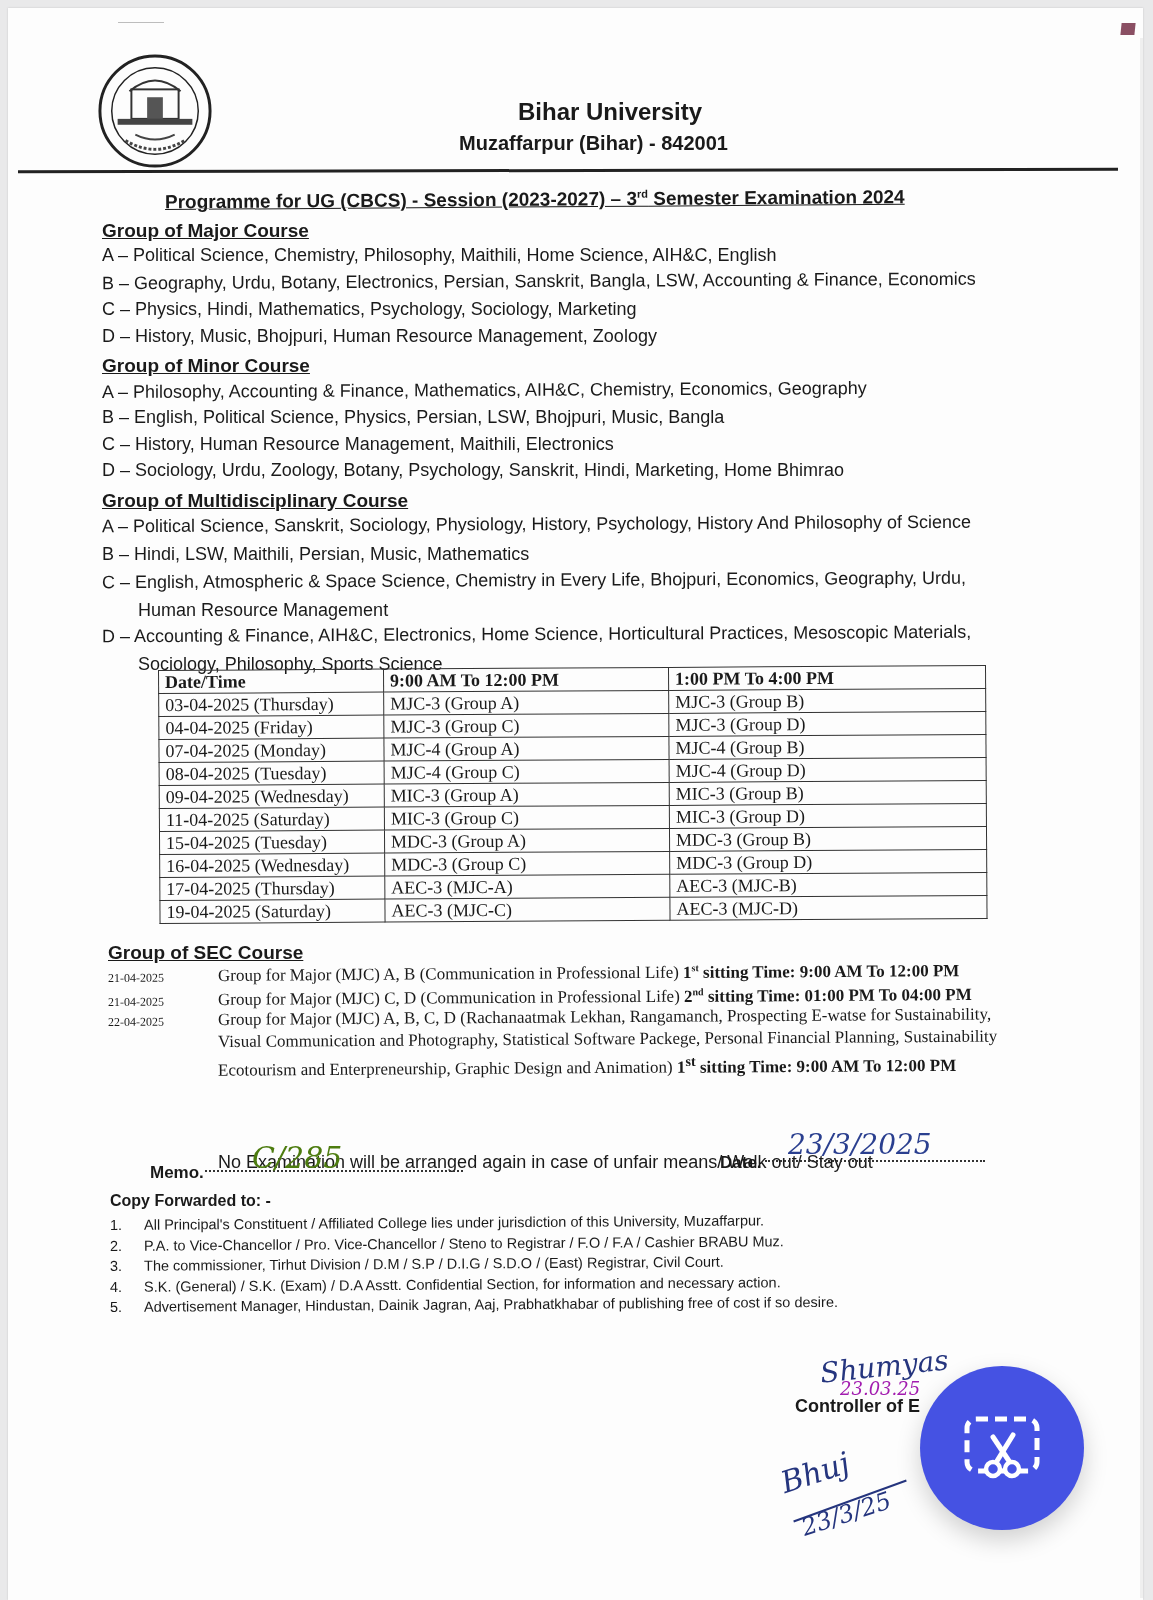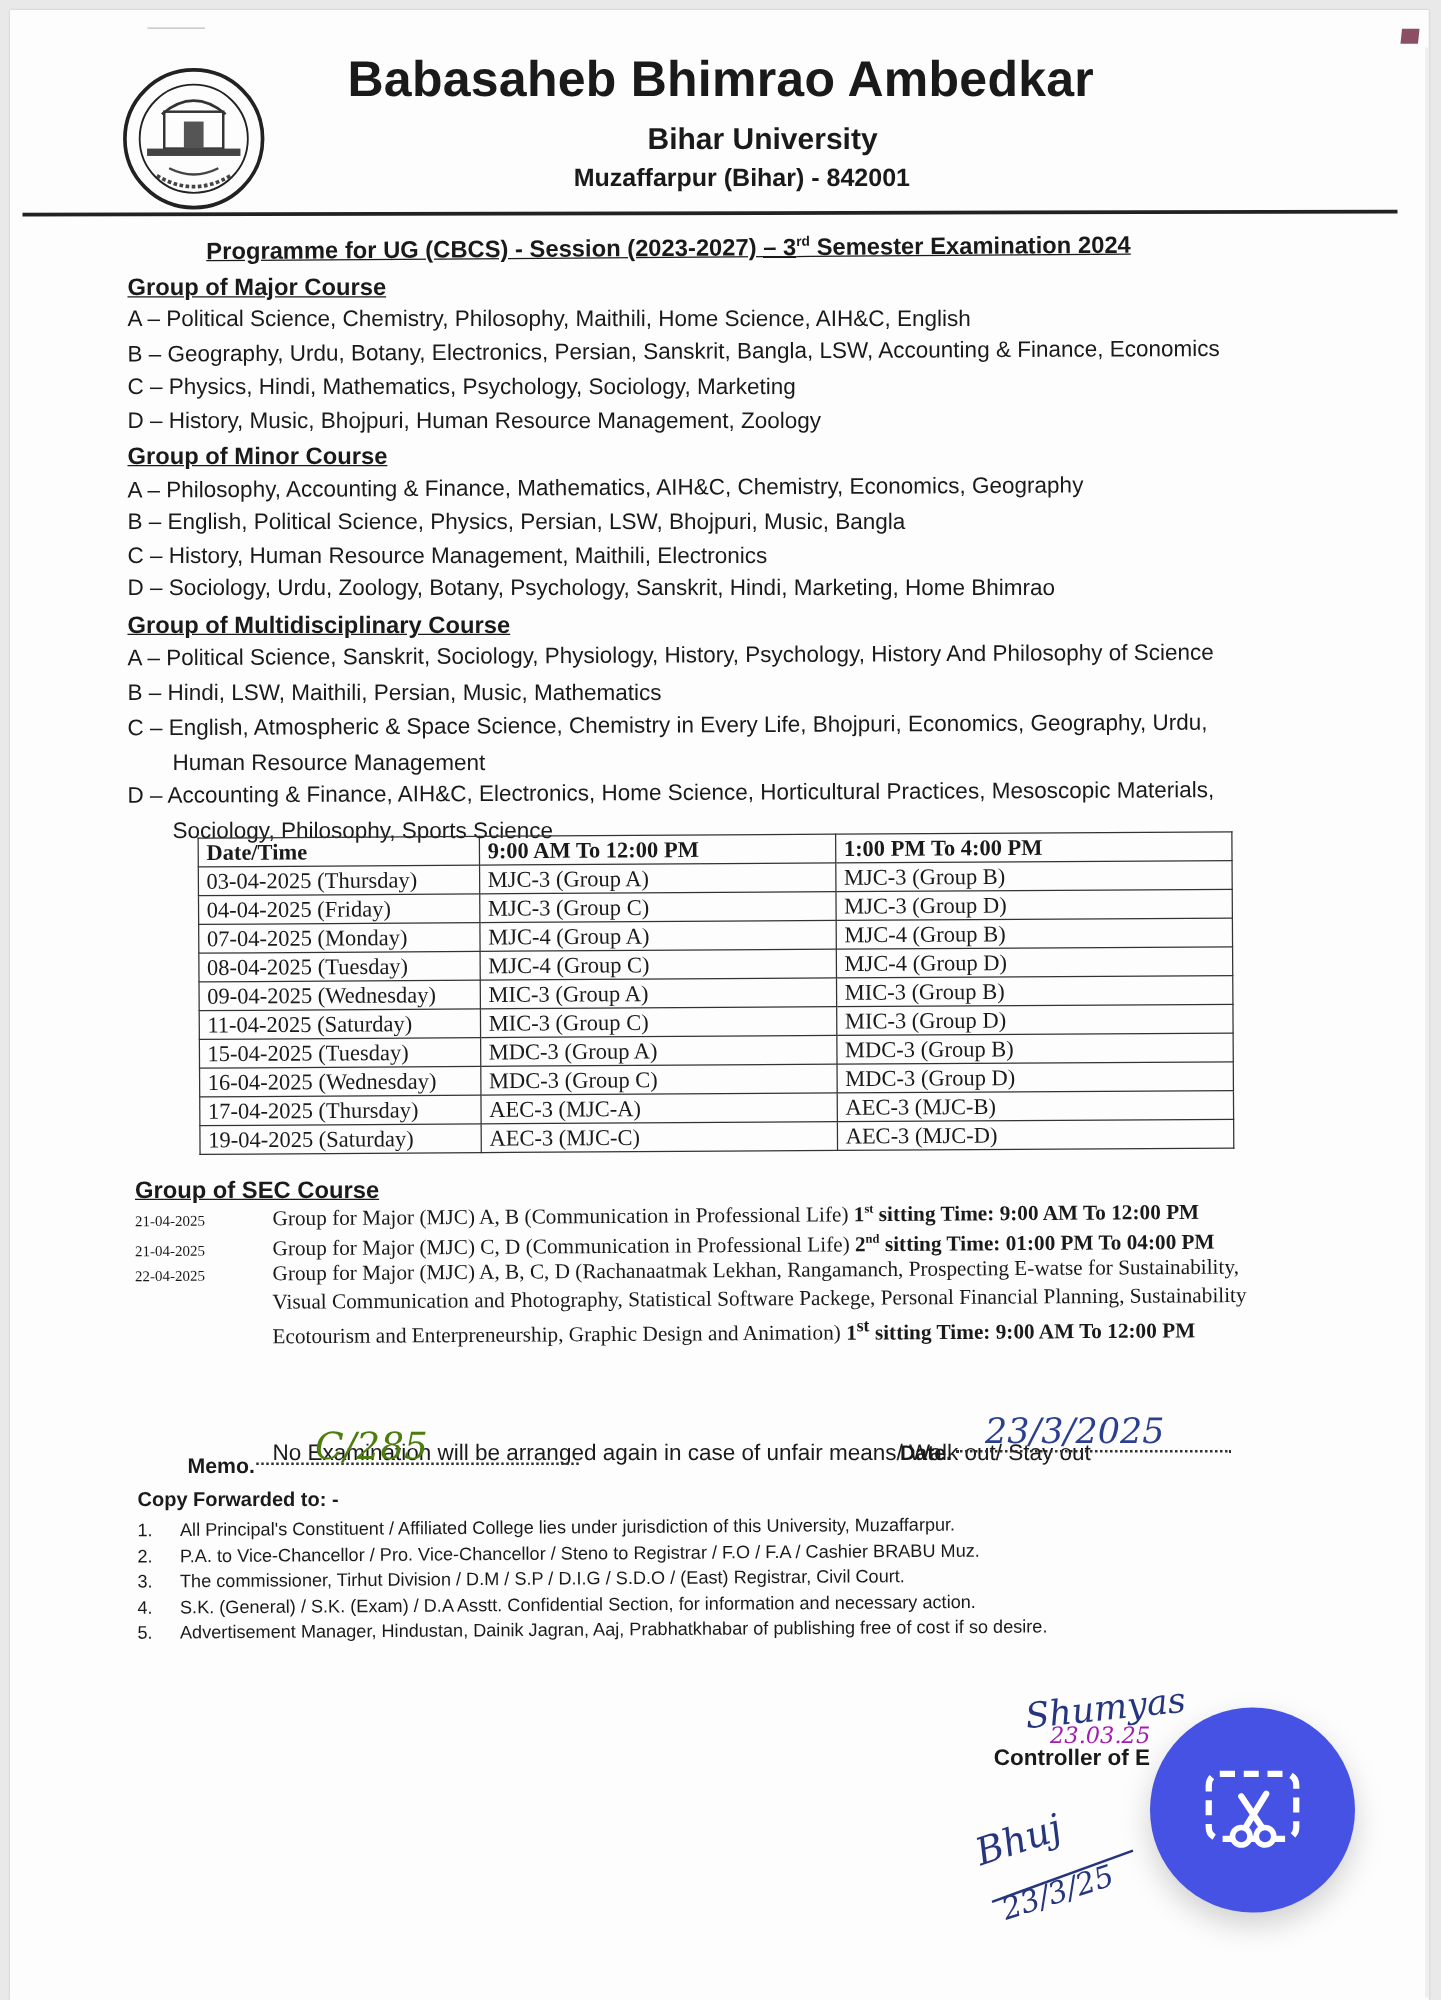--- a/index.html
+++ b/index.html
@@ -81,21 +81,20 @@
     <circle cx="60" cy="60" r="56" fill="none" stroke="#222" stroke-width="3"></circle>
     <circle cx="60" cy="60" r="44" fill="none" stroke="#222" stroke-width="1.5"></circle>
     <rect x="36" y="38" width="48" height="30" fill="none" stroke="#333" stroke-width="2"></rect>
     <path d="M34 40 Q60 18 86 40" fill="none" stroke="#333" stroke-width="2"></path>
     <rect x="52" y="46" width="16" height="22" fill="#555"></rect>
     <rect x="22" y="68" width="76" height="6" fill="#444"></rect>
     <path d="M40 84 Q60 94 80 84" fill="none" stroke="#444" stroke-width="2"></path>
     <path d="M30 90 Q60 108 90 90" fill="none" stroke="#444" stroke-width="3" stroke-dasharray="3 2"></path>
   </svg>
 
-  <div class="header-title">Babasaheb Bhimrao Ambedkar</div>
   <div class="header-sub">Bihar University</div>
   <div class="header-addr">Muzaffarpur (Bihar) - 842001</div>
   <div class="header-rule"></div>
 </div>
 
 <div class="prog-title">
   <span>Programme for UG (CBCS) - Session (2023-2027) – 3</span><sup>rd</sup><span> Semester Examination 2024</span>
 </div>
 
 <div class="sec-head" style="top:220px">Group of Major Course</div>

